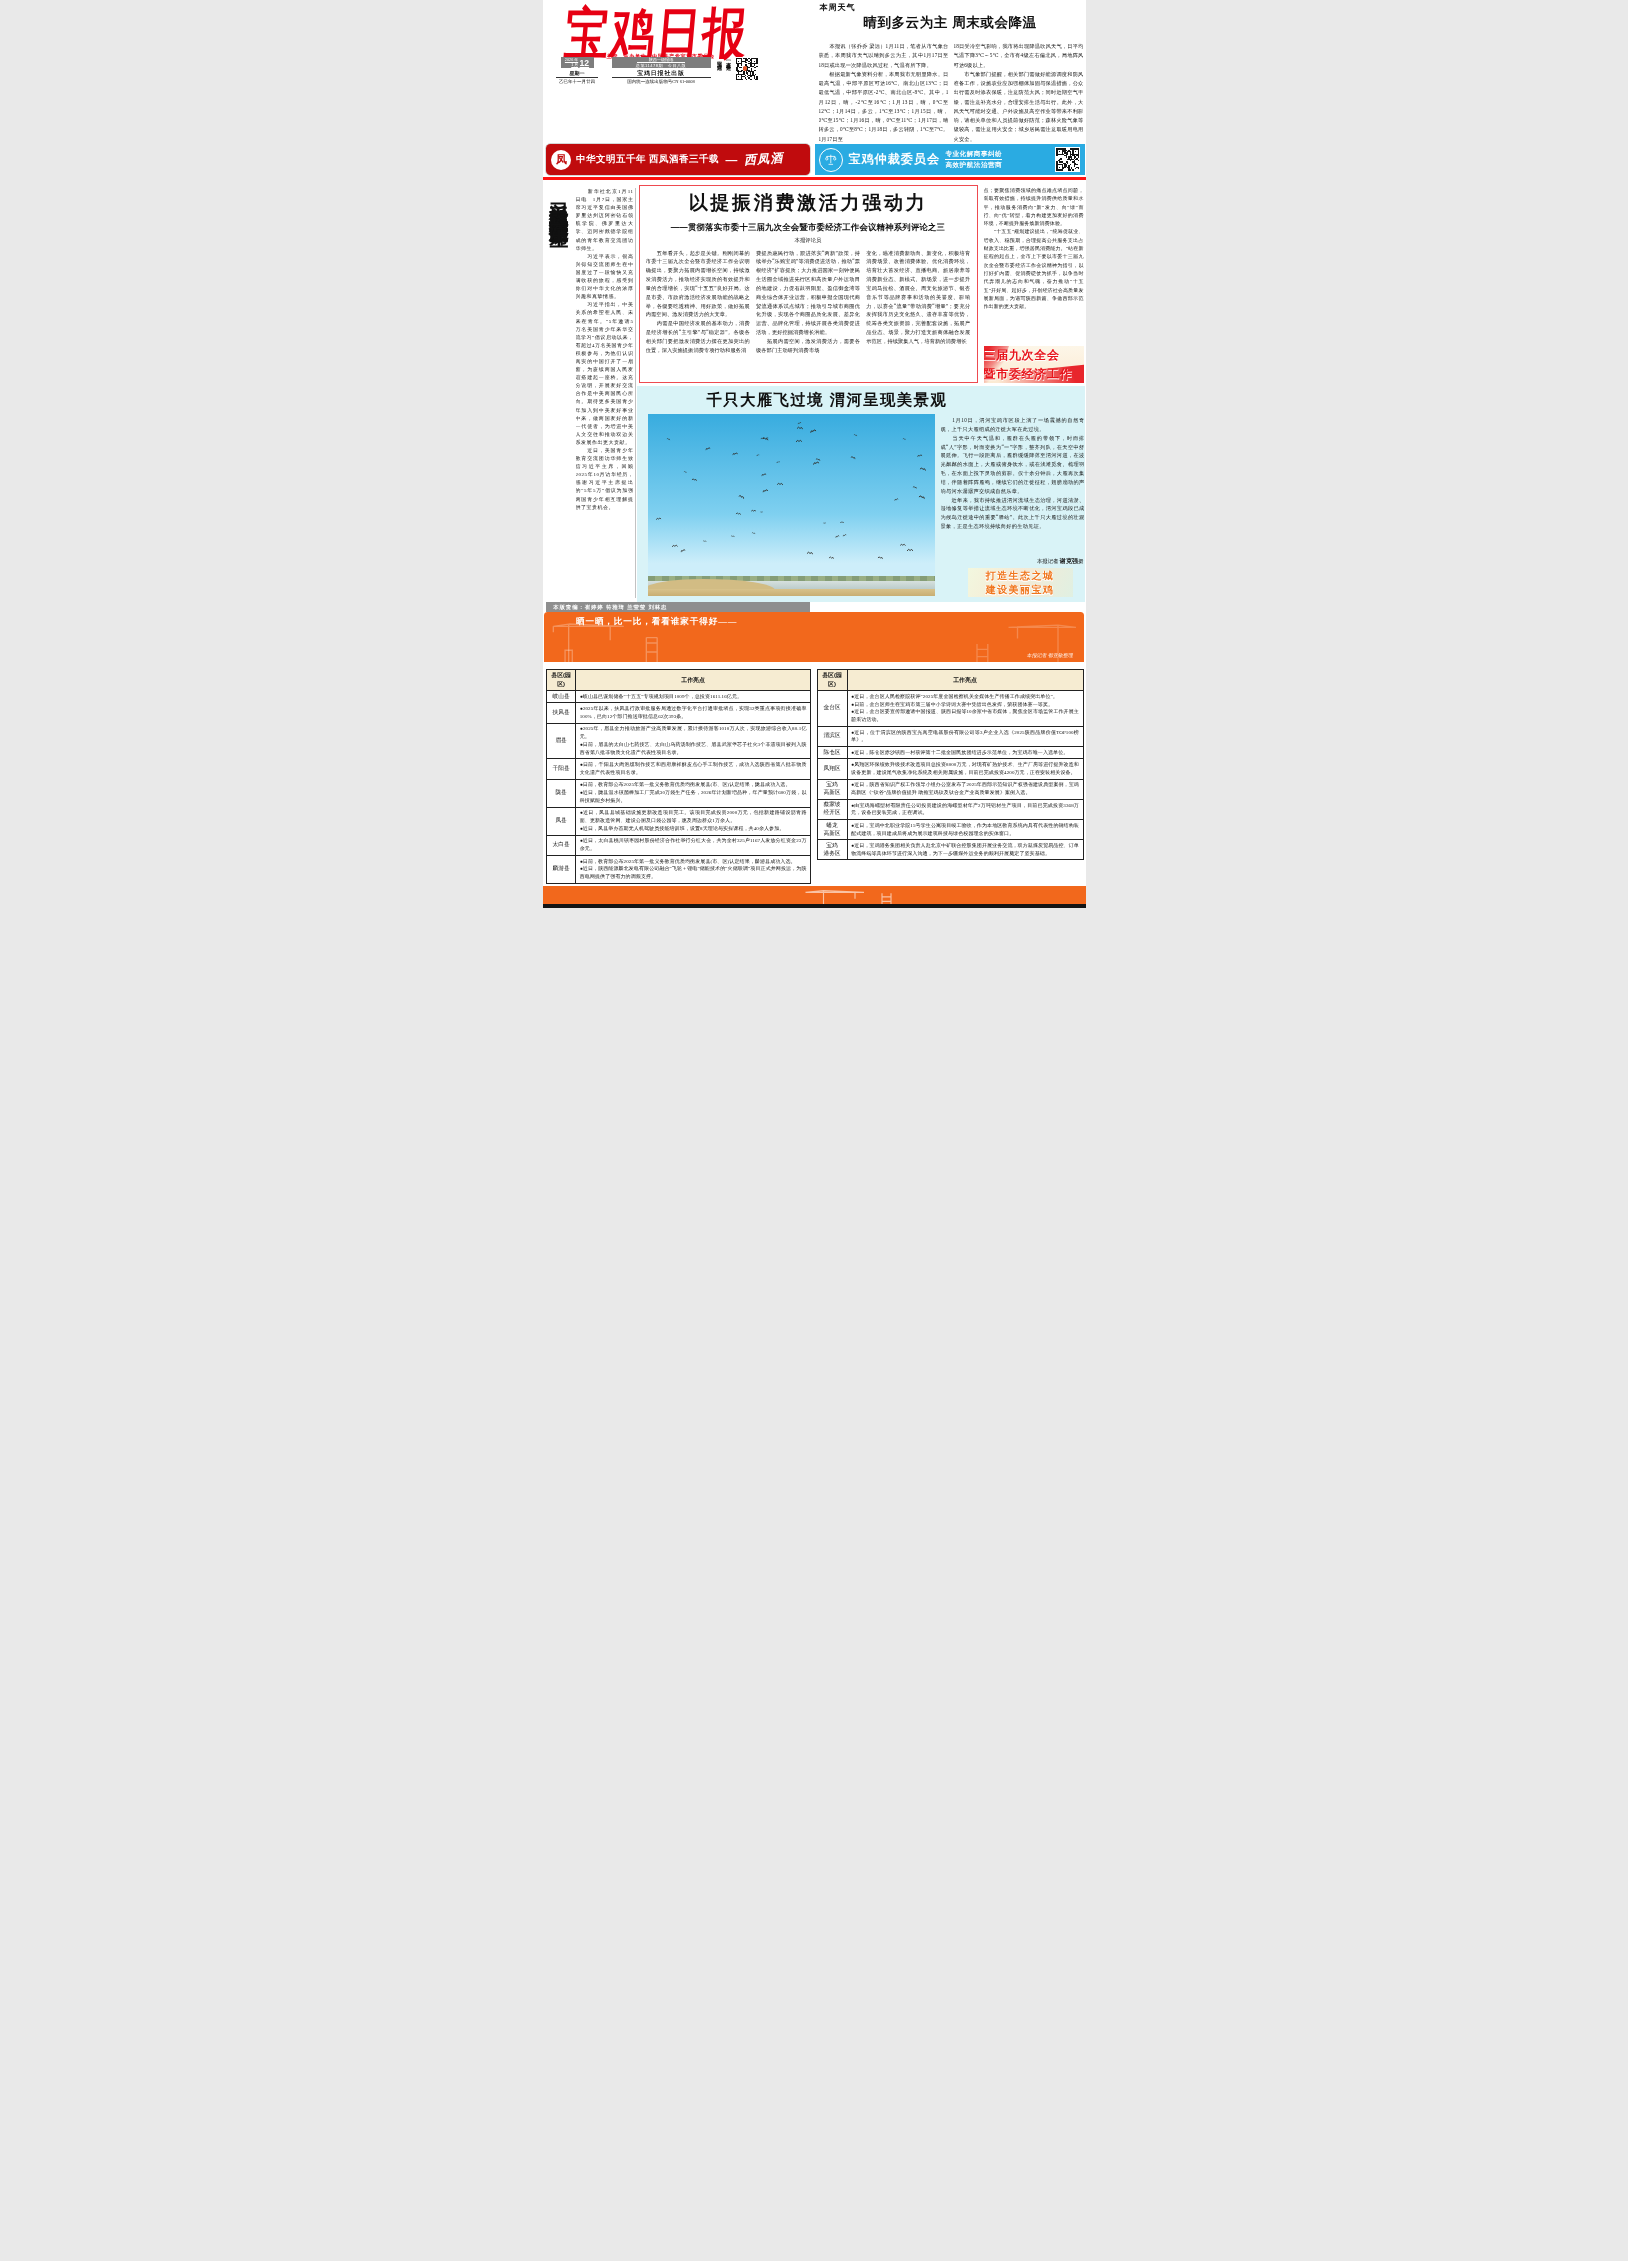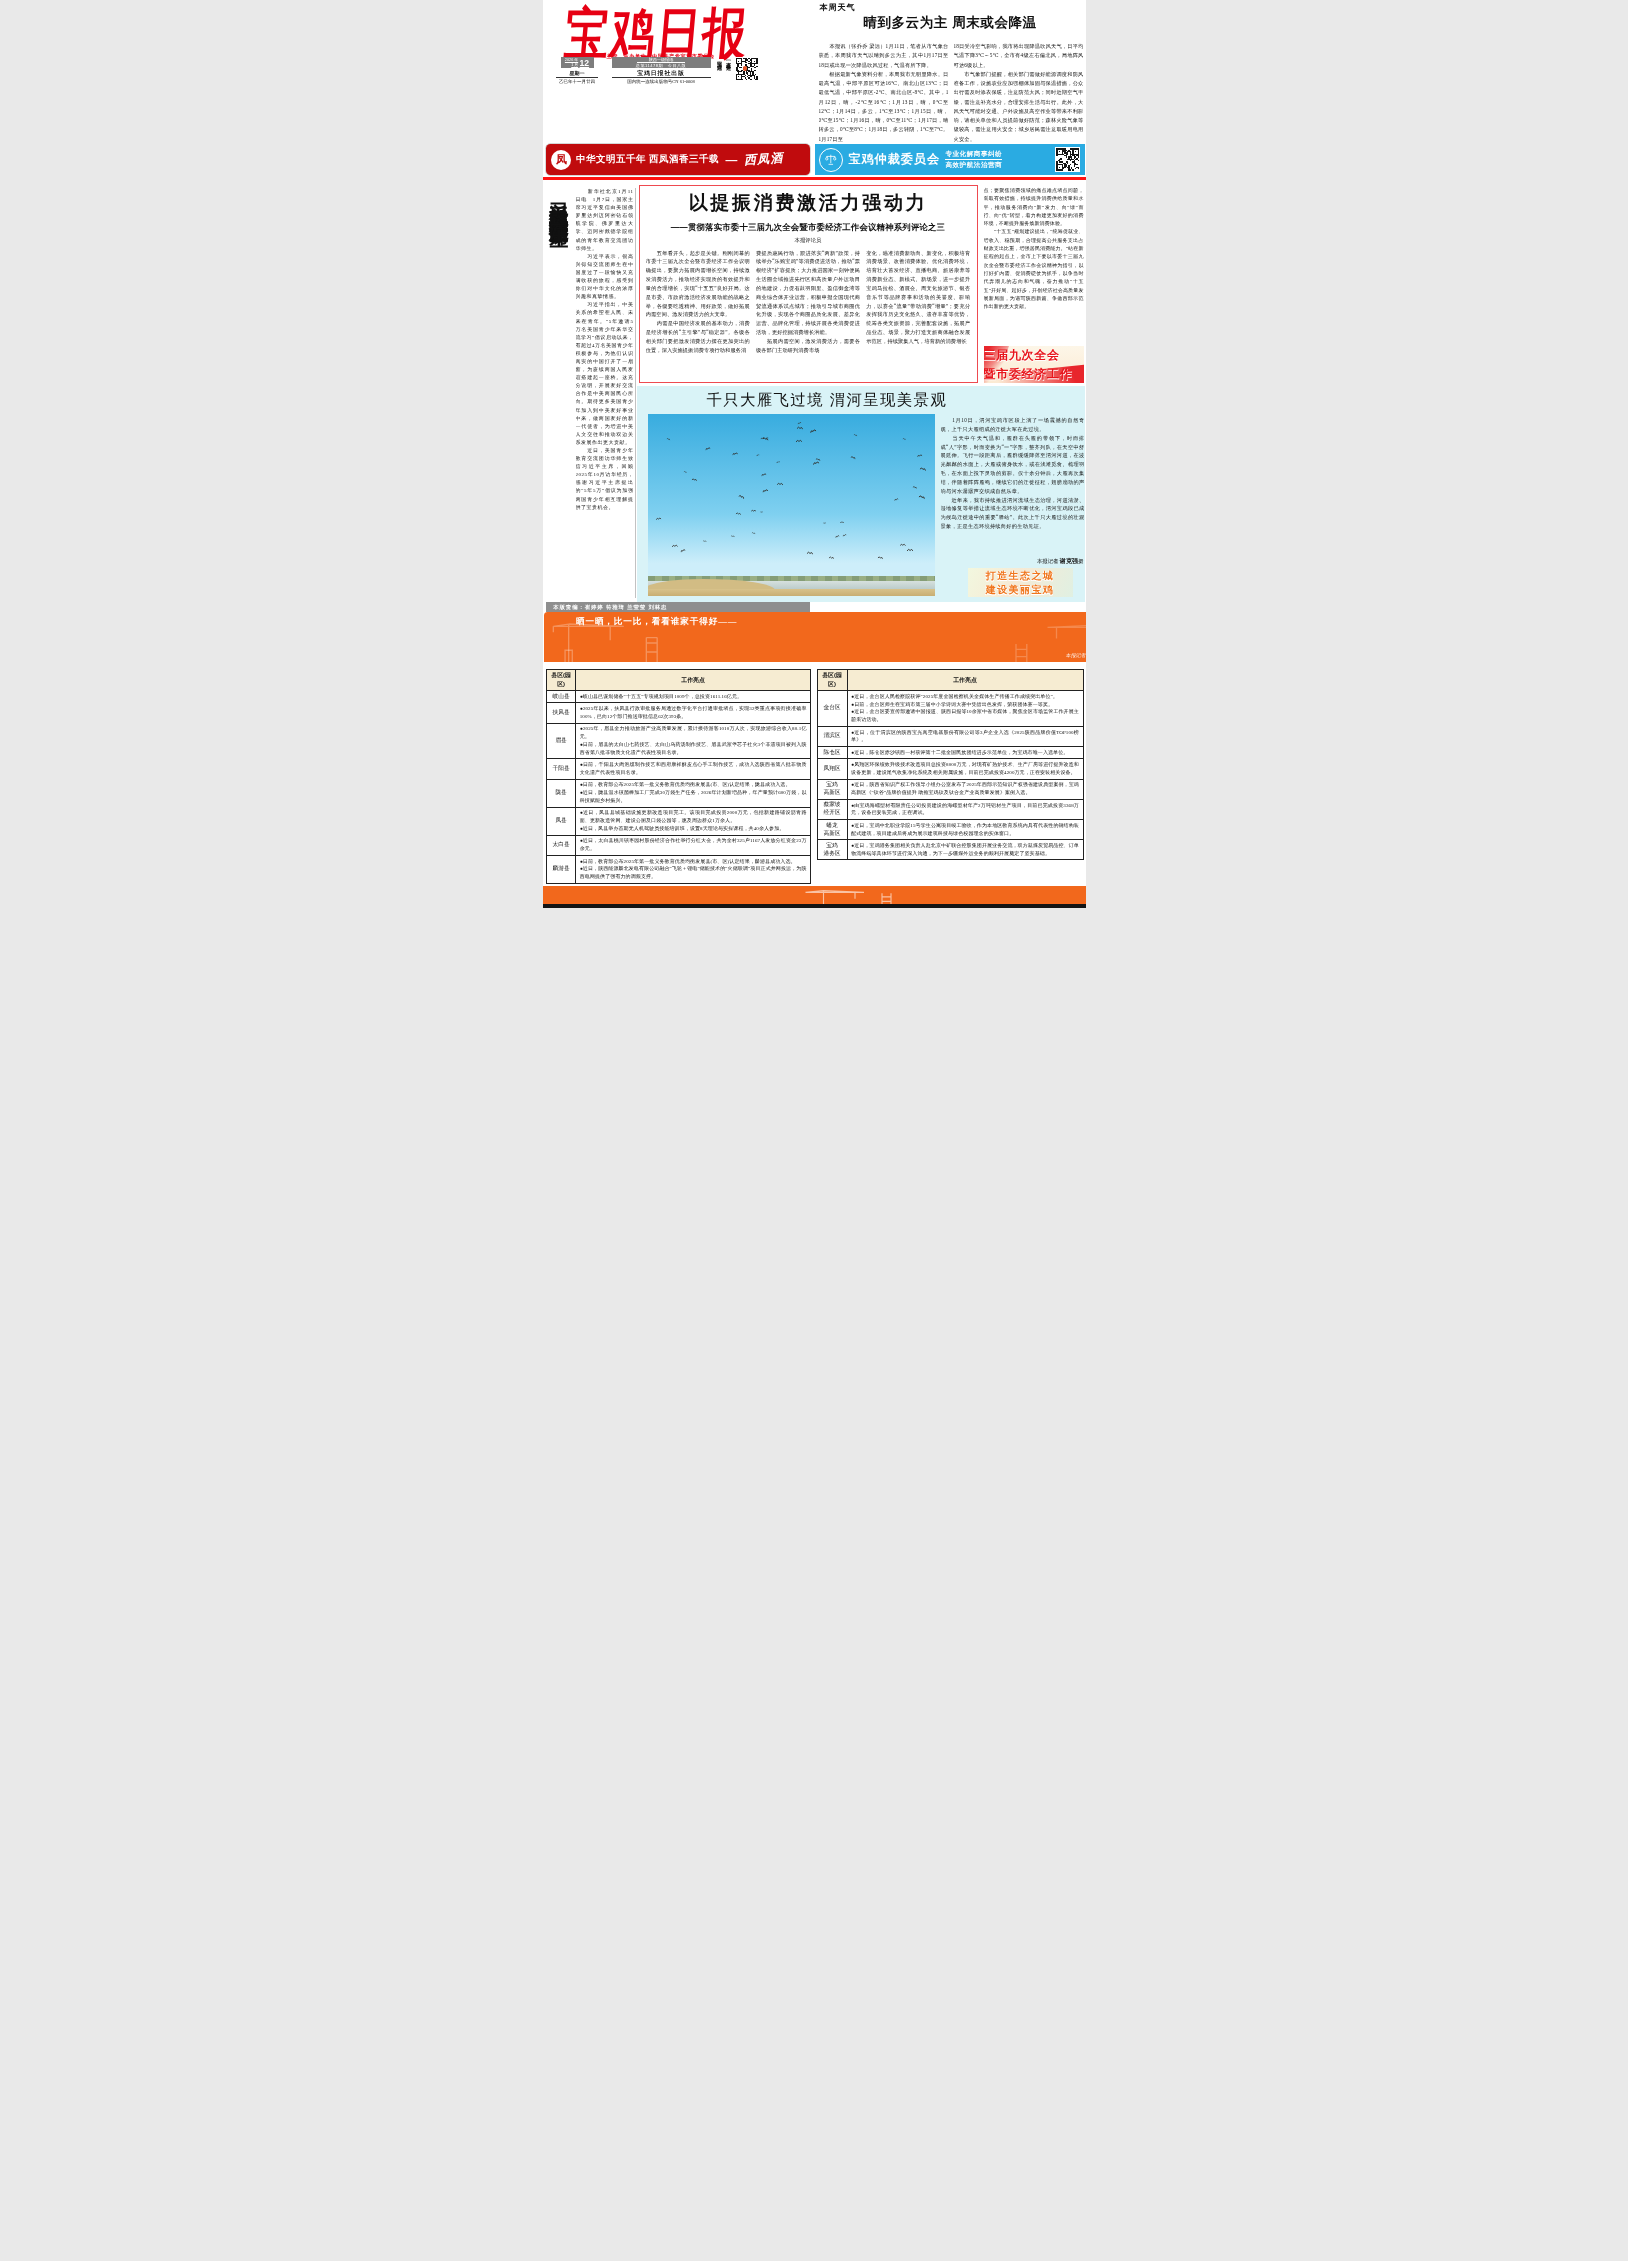--- a/index.html
+++ b/index.html
@@ -67,39 +67,39 @@
   .promo-box{left:441px;top:346px;width:100px;height:37px;overflow:hidden;background:linear-gradient(180deg,#fdf6e8,#fbead3);
       display:flex;flex-direction:column;align-items:center;justify-content:center;}
   .promo-box::before{content:"";position:absolute;left:-15.4px;top:-5.4px;width:33px;height:59px;transform:skewX(-18deg);
       background:linear-gradient(115deg,#e8262c 28%,rgba(232,38,44,.5) 55%,transparent 72%);}
   .promo-box::after{content:"";position:absolute;right:-11px;bottom:-15.4px;width:122px;height:28px;transform:rotate(-6deg);
       background:linear-gradient(255deg,#e8262c 18%,rgba(232,38,44,.35) 55%,transparent 76%);}
   .promo-line{position:relative;z-index:2;color:#e8151c;font-size:12px;font-weight:800;letter-spacing:0.7px;
       line-height:1.55;text-shadow:0.5px 0.5px 0 #fff;}
   
   .geese-panel{left:94px;top:386px;width:448px;height:216px;background:#d9f3f7;}
-  .g-headline{position:absolute;left:16.3px;top:3.6px;width:348px;text-align:center;font-size:15.4px;font-weight:400;letter-spacing:1.4px;}
+  .g-headline{position:absolute;left:16.3px;top:3.6px;width:348px;text-align:center;font-size:15.4px;font-weight:700;letter-spacing:1.4px;}
   .g-photo{position:absolute;left:11px;top:28px;width:287px;height:182px;overflow:hidden;
       background:linear-gradient(180deg,#38acdf 0%,#7fd0f0 55%,#cdeefa 82%);}
   .g-trees{position:absolute;left:0;right:0;bottom:14.5px;height:5.9px;opacity:.9;
       background:repeating-linear-gradient(90deg,#7d9468 0 7.2px,#94a877 7.2px 13.6px);}
   .g-river{position:absolute;left:0;right:0;bottom:6.8px;height:8.1px;background:linear-gradient(180deg,#d6e0de,#bccccb);}
   .g-grass{position:absolute;left:0;right:0;bottom:0;height:7.2px;background:linear-gradient(180deg,#d8c28b,#c8ae72);}
   .g-mound{position:absolute;left:-4.5px;bottom:3.6px;width:46%;height:13.6px;background:#d2bc84;
       border-radius:55% 65% 0 0/100% 100% 0 0;}
   .bird{position:absolute;}
   .g-text{left:398px;top:416px;width:144px;height:141px;font-size:5.2px;line-height:1.7;letter-spacing:0.3px;overflow:hidden;}
   .g-byline{left:398px;top:557px;width:143px;text-align:right;font-size:5.4px;}
   .g-byline b{font-size:6.1px;}
   .eco-box{left:425px;top:568px;width:105px;height:29px;display:flex;flex-direction:column;align-items:center;justify-content:center;
       background:linear-gradient(115deg,#f2f7df,#f6ead5 45%,#e0f0e2);}
   .eco-line{color:#f0761d;font-size:10px;font-weight:800;letter-spacing:1.4px;line-height:1.35;
       text-shadow:-0.5px -0.5px 0 #fff,0.5px -0.5px 0 #fff,-0.5px 0.5px 0 #fff,0.5px 0.5px 0 #fff;}
   
-  .hl-banner{left:1.4px;top:612px;width:540px;height:50px;background:#f2681c;border-radius:3.6px 3.6px 0 0;overflow:hidden;padding-left:39px;}
+  .hl-banner{left:1.4px;top:612px;width:540px;height:50px;background:#f2681c;border-radius:3.6px 3.6px 0 0;overflow:hidden;}
   .hl-kicker{position:absolute;left:32px;top:3.6px;color:#fff;font-size:8.6px;font-weight:bold;letter-spacing:0.9px;z-index:2;}
   .hl-title{position:absolute;left:0;top:15.4px;width:100%;text-align:center;color:#fff;font-size:21px;font-weight:800;
       letter-spacing:2.7px;text-shadow:1.4px 1.4px 0 rgba(150,50,0,.55);z-index:2;}
   .hl-byline{position:absolute;right:11px;top:40px;color:rgba(255,255,255,.92);font-size:5px;transform:skewX(-8deg);z-index:2;}
   .crane{position:absolute;opacity:1;z-index:1;}
   
   .tbl{position:absolute;top:669px;border-collapse:collapse;table-layout:fixed;max-height:213px;}
   .tbl-left{left:3.6px;width:265px;}
   .tbl-right{left:274px;width:267px;}
   .tbl th{background:#f6ecd2;border:0.7px solid #222;font-size:5.9px;font-weight:bold;height:10.4px;

